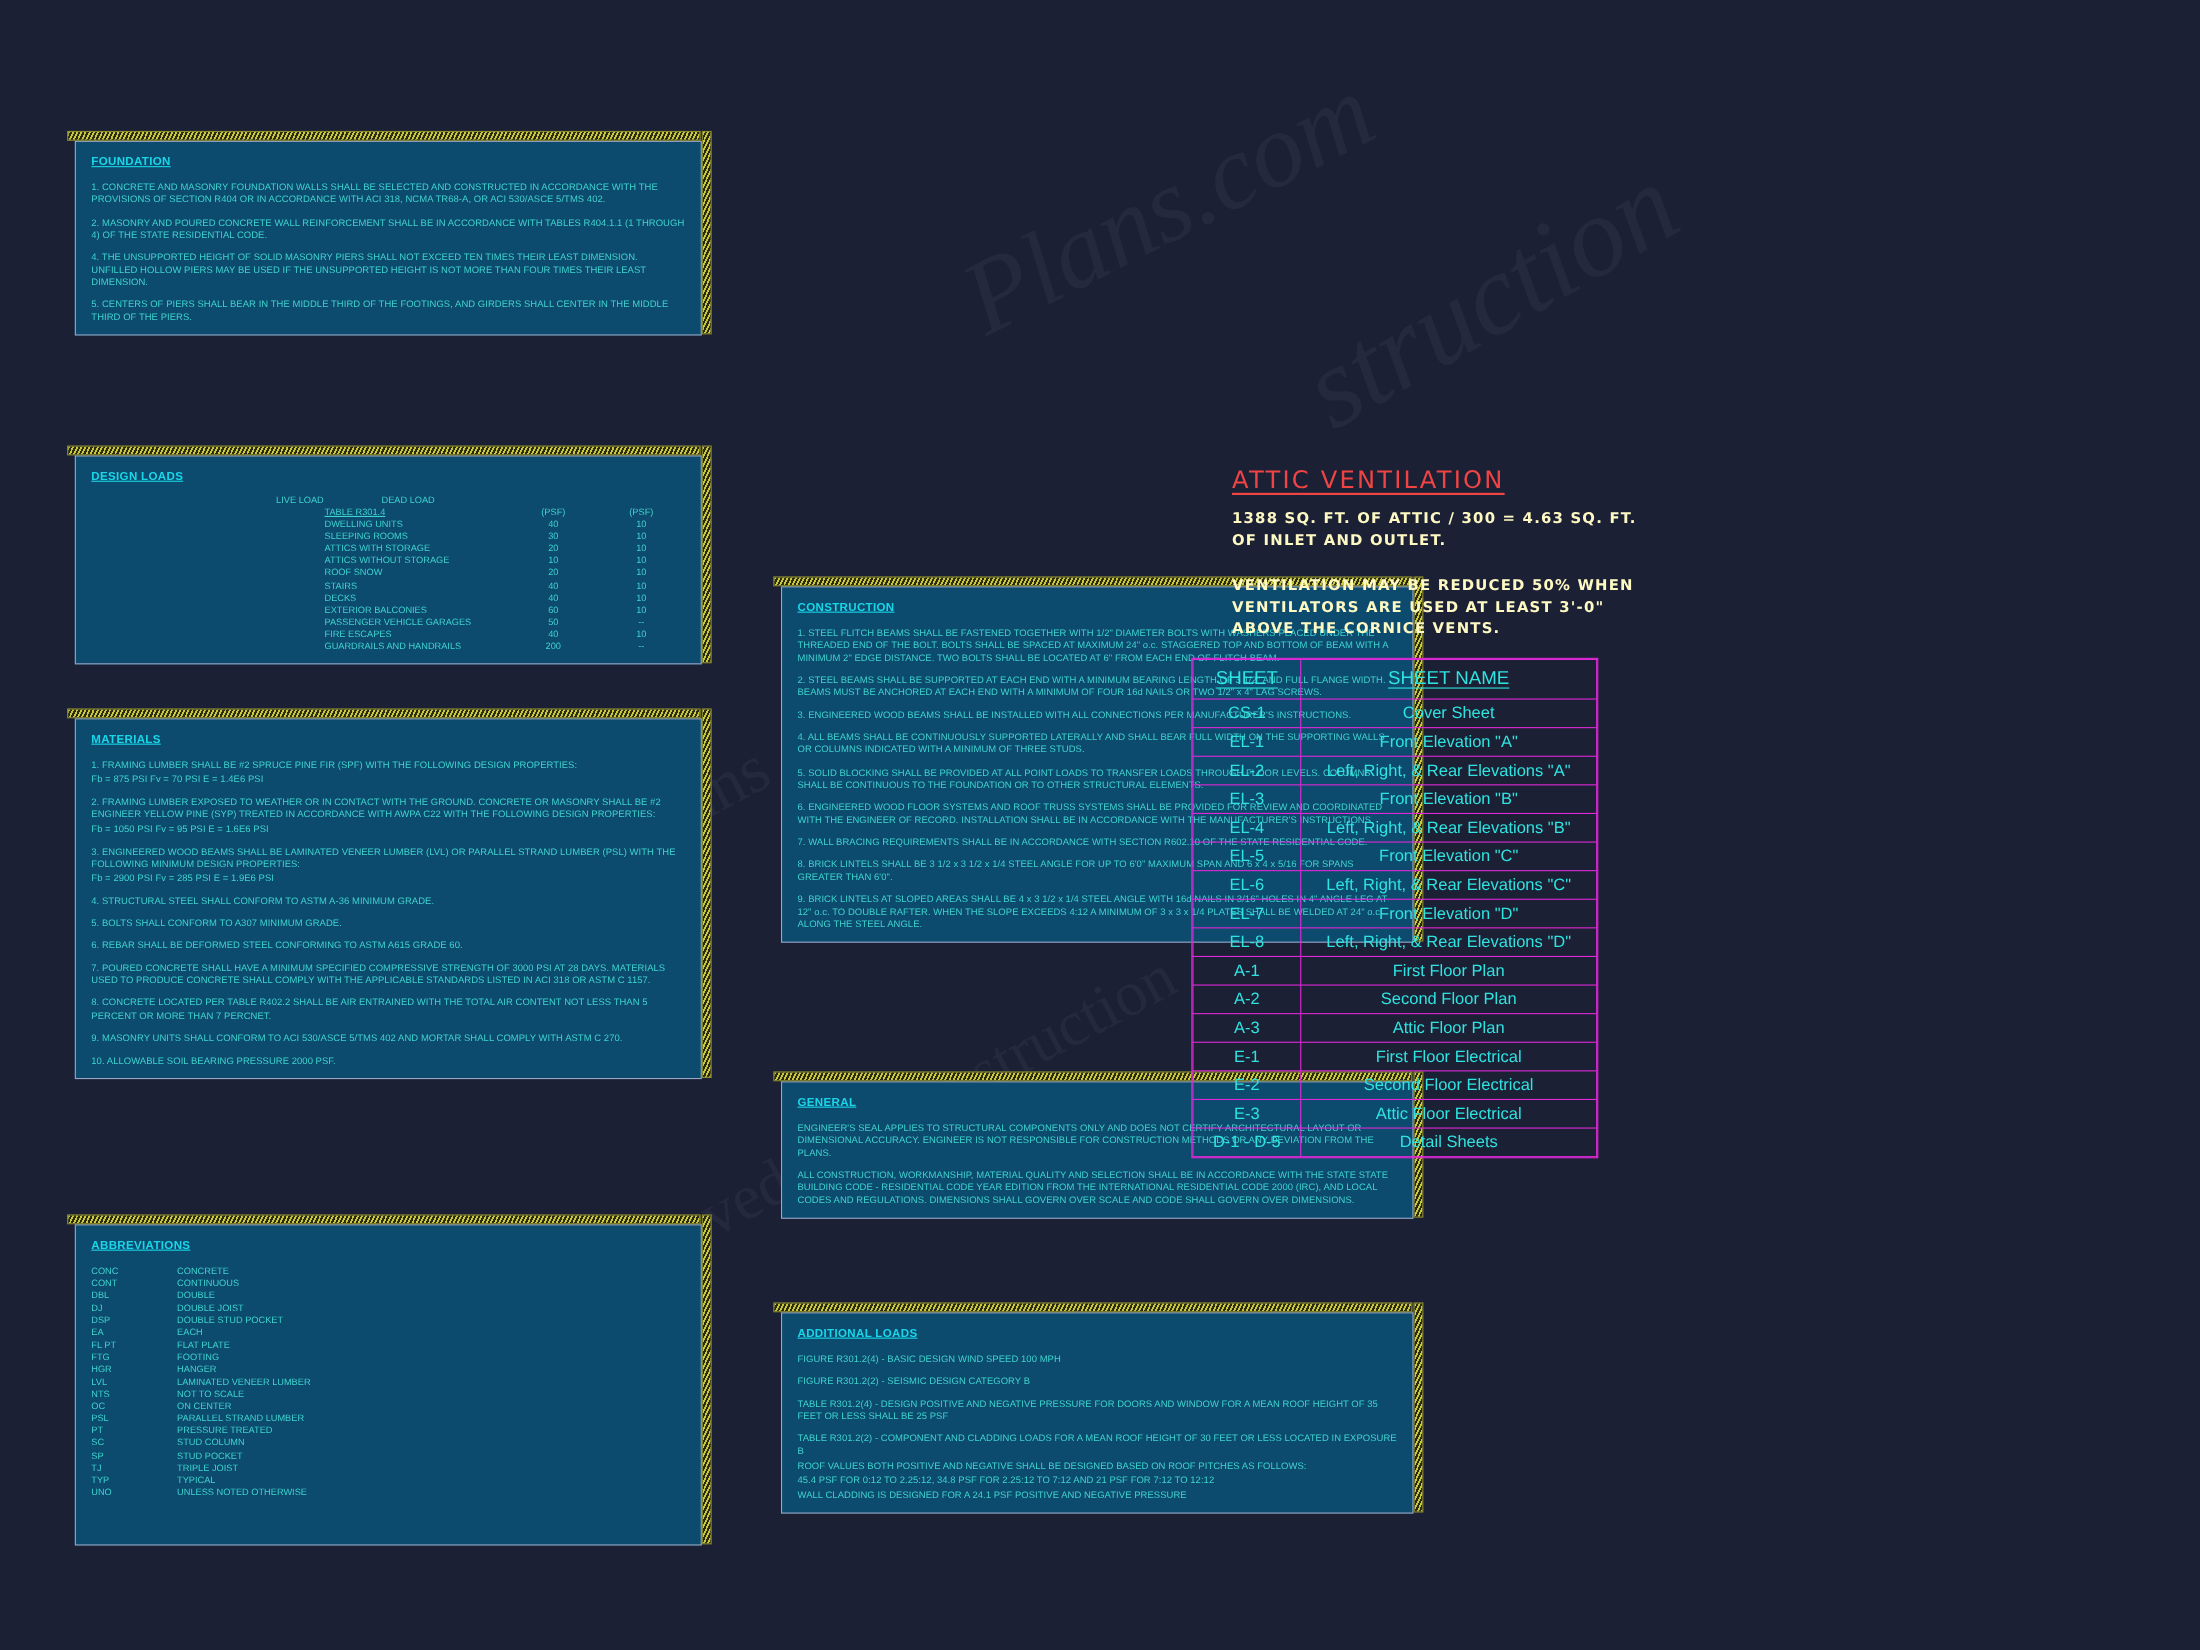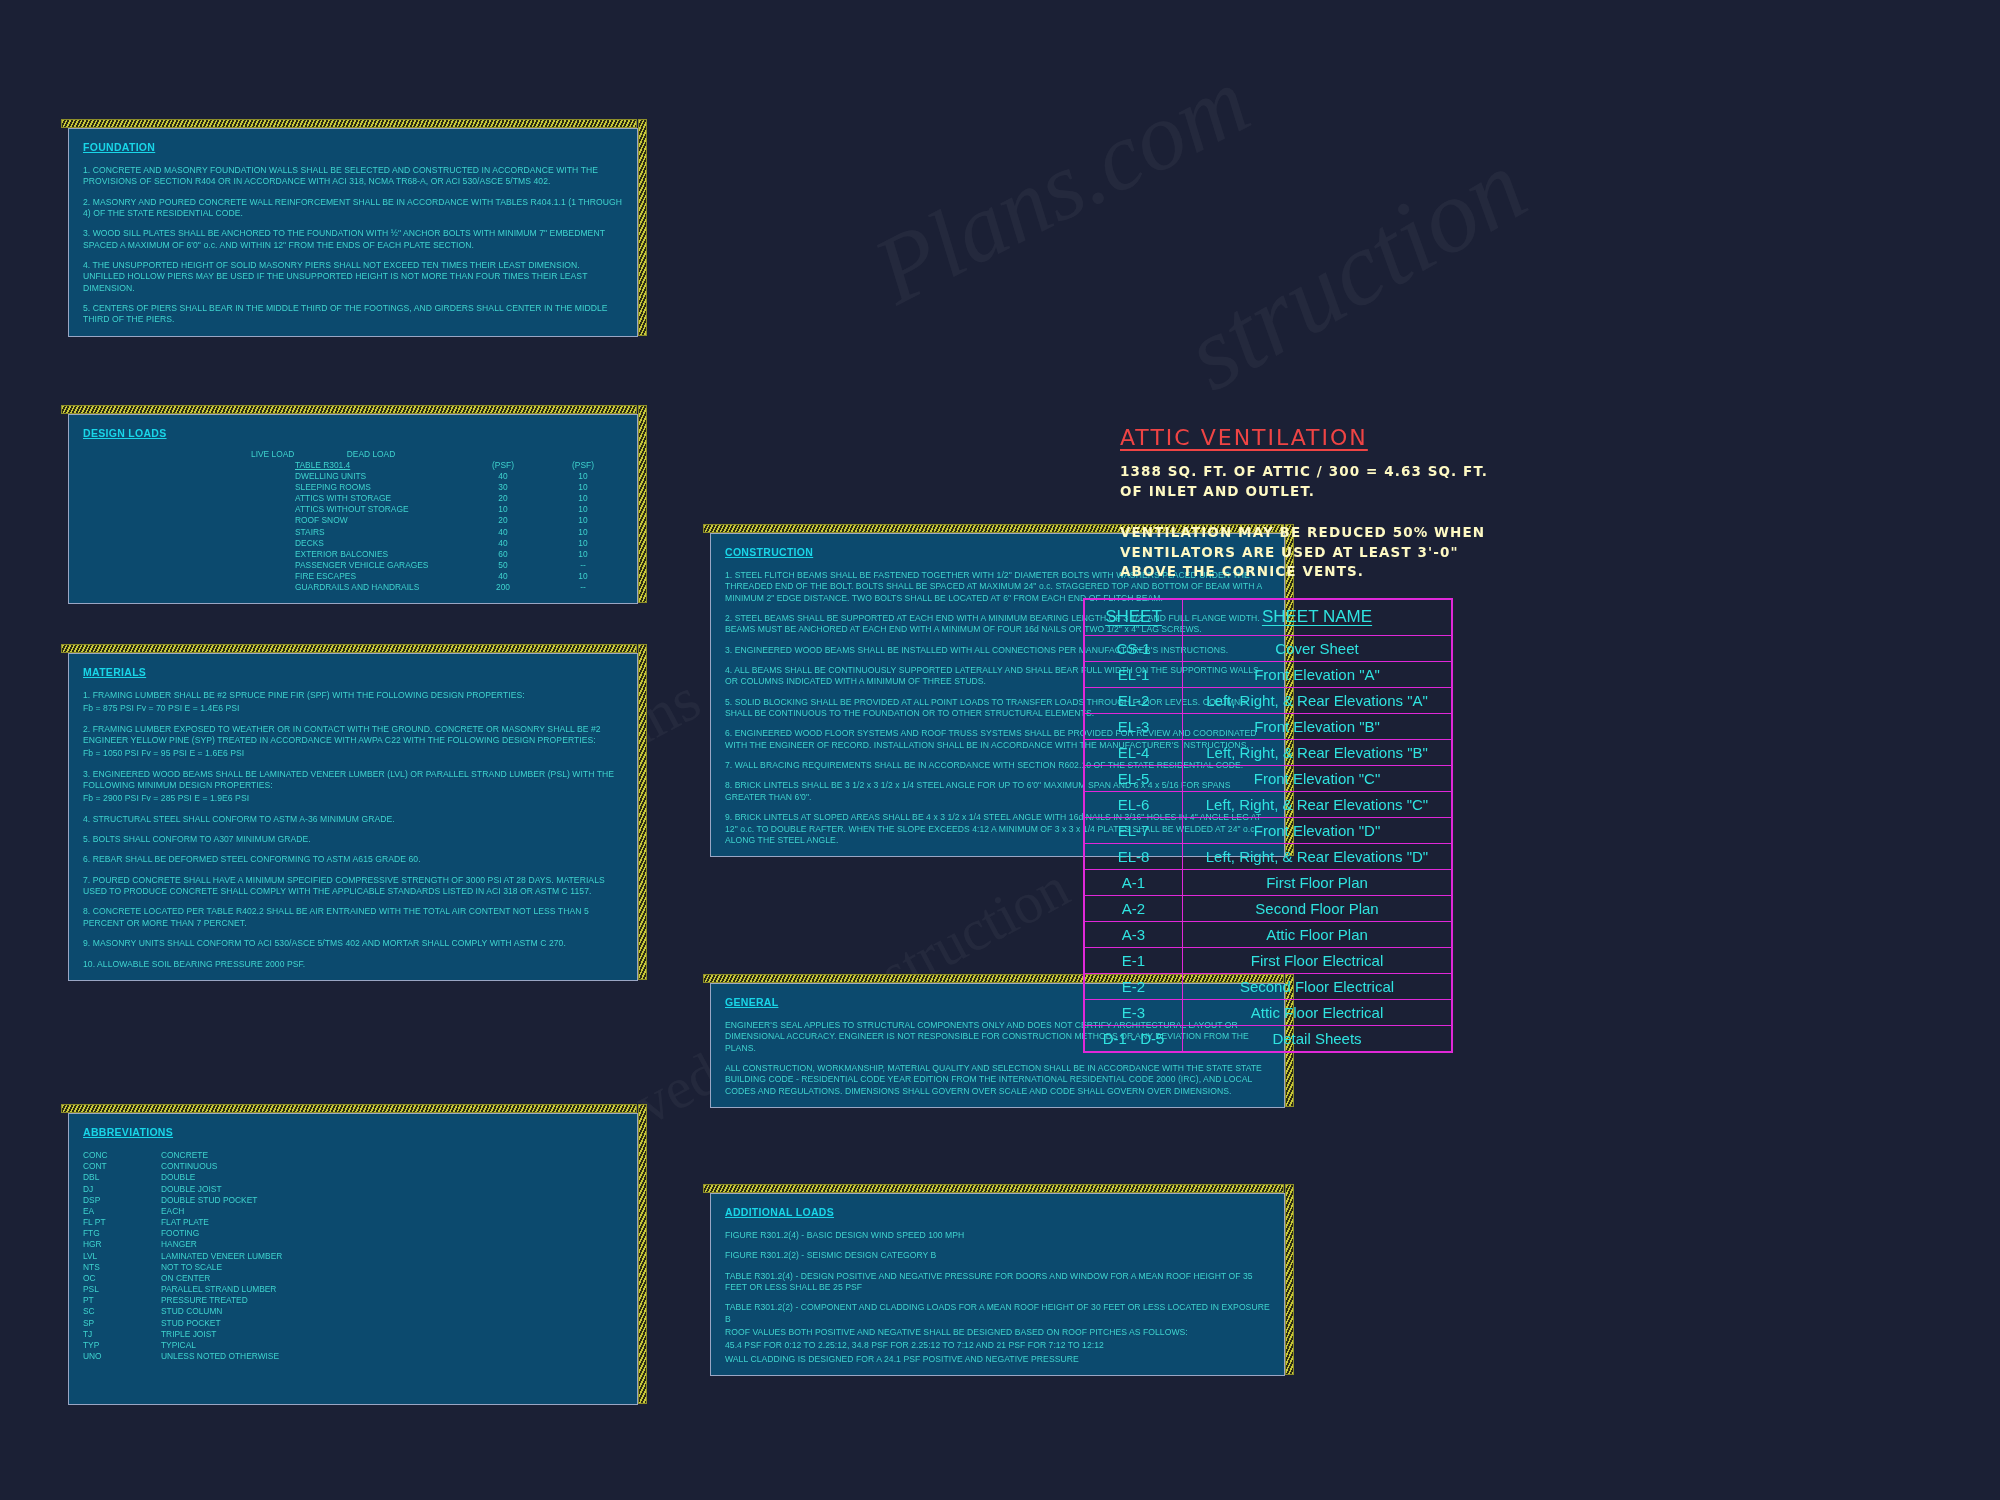--- a/index.html
+++ b/index.html
@@ -144,21 +144,20 @@
   <div class="wm wm1">Plans.com</div>
   <div class="wm wm2">struction</div>
   <div class="wm wm3">© My House Plans</div>
   <div class="wm wm4">Not Approved for Construction</div>
 
   <div class="box" style="left:68px;top:128px;width:570px;">
     <div class="box-inner">
       <div class="hdr">FOUNDATION</div>
       <div class="note">1. CONCRETE AND MASONRY FOUNDATION WALLS SHALL BE SELECTED AND CONSTRUCTED IN ACCORDANCE WITH THE PROVISIONS OF SECTION R404 OR IN ACCORDANCE WITH ACI 318, NCMA TR68-A, OR ACI 530/ASCE 5/TMS 402.</div>
       <div class="note">2. MASONRY AND POURED CONCRETE WALL REINFORCEMENT SHALL BE IN ACCORDANCE WITH TABLES R404.1.1 (1 THROUGH 4) OF THE STATE RESIDENTIAL CODE.</div>
-      <div class="note">3. WOOD SILL PLATES SHALL BE ANCHORED TO THE FOUNDATION WITH ½" ANCHOR BOLTS WITH MINIMUM 7" EMBEDMENT SPACED A MAXIMUM OF 6'0" o.c. AND WITHIN 12" FROM THE ENDS OF EACH PLATE SECTION.</div>
       <div class="note">4. THE UNSUPPORTED HEIGHT OF SOLID MASONRY PIERS SHALL NOT EXCEED TEN TIMES THEIR LEAST DIMENSION.  UNFILLED HOLLOW PIERS MAY BE USED IF THE UNSUPPORTED HEIGHT IS NOT MORE THAN FOUR TIMES THEIR LEAST DIMENSION.</div>
       <div class="note">5. CENTERS OF PIERS SHALL BEAR IN THE MIDDLE THIRD OF THE FOOTINGS, AND GIRDERS SHALL CENTER IN THE MIDDLE THIRD OF THE PIERS.</div>
     </div>
   </div>
 
   <div class="box" style="left:68px;top:414px;width:570px;">
     <div class="box-inner">
       <div class="hdr" style="margin-bottom:10px;">DESIGN LOADS</div>
       <div class="dl-head">
         <div class="c1"></div>

